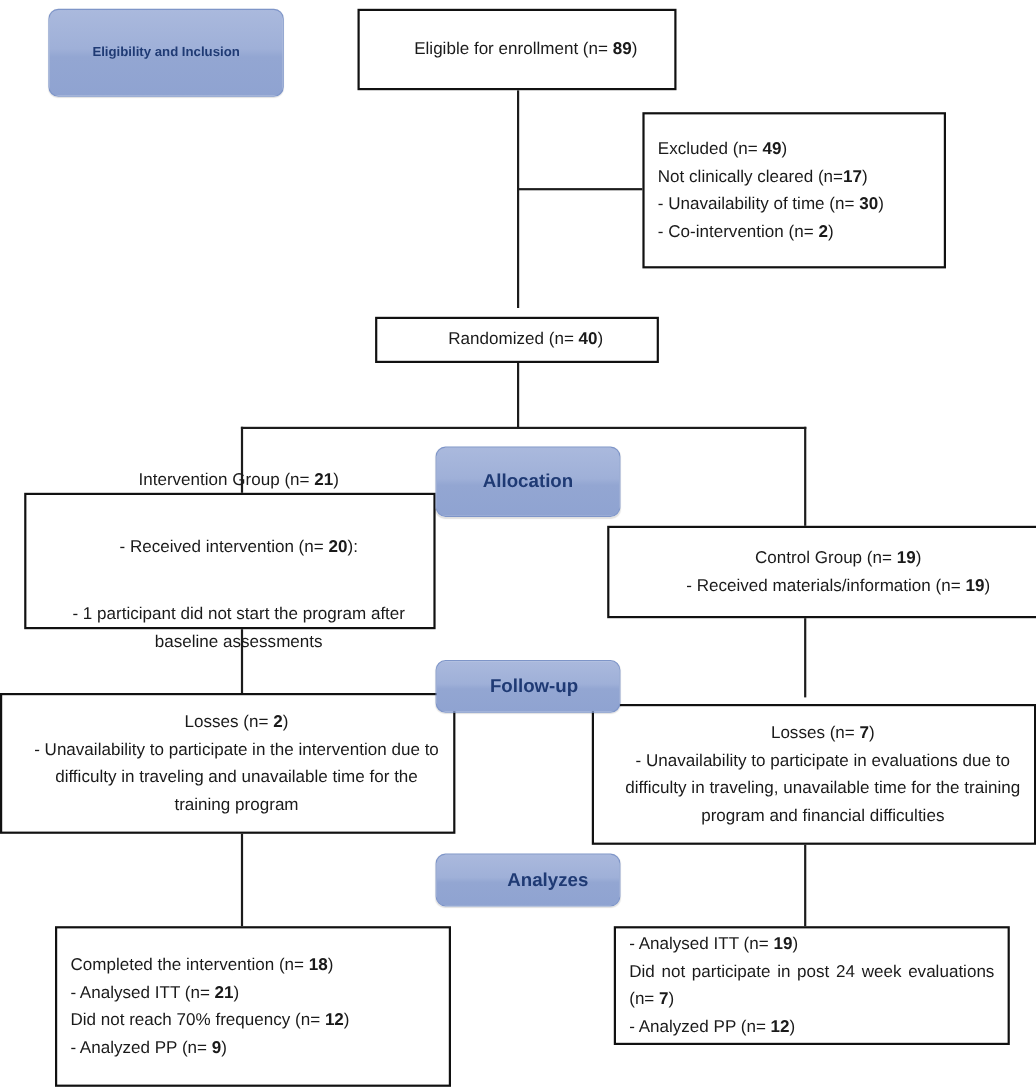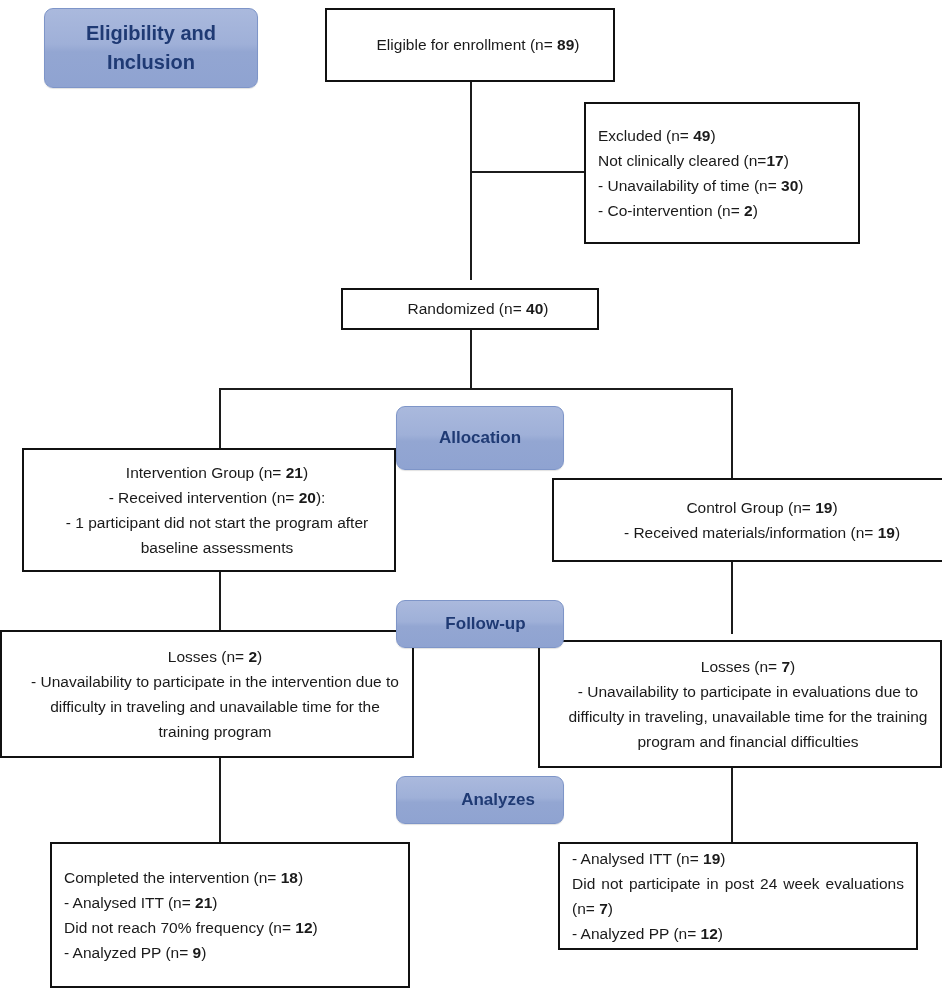--- a/index.html
+++ b/index.html
@@ -54,21 +54,21 @@
     font-weight: bold;
     font-size: 17px;
     display: flex;
     align-items: center;
     justify-content: center;
     text-align: center;
     line-height: 1.45;
     z-index: 5;
     box-shadow: 0 1px 1px rgba(0,0,0,0.12);
   }
-  .stage.two-line { font-size: 20px; text-align: center; }
+  .stage.two-line { font-size: 12px; text-align: center; }
 </style>
 </head>
 <body>
 
 <div id="canvas">
 
   <div class="line vline" style="left:470px; top:82px; height:198px;"></div>
 
   <div class="line hline" style="left:470px; top:171px; width:116px;"></div>
 
@@ -104,21 +104,21 @@
     <span class="ln">Excluded (n= <b>49</b>)</span>
     <span class="ln">Not clinically cleared (n=<b>17</b>)</span>
     <span class="ln">- Unavailability of time (n= <b>30</b>)</span>
     <span class="ln">- Co-intervention (n= <b>2</b>)</span>
   </div>
 
   <div class="box center" style="left:341px; top:288px; width:258px; height:42px;">
     <span class="ln">Randomized (n= <b>40</b>)</span>
   </div>
 
-  <div class="box center" style="left:22px; top:448px; width:374px; height:124px;">
+  <div class="box center" style="left:22px; top:448px; width:374px; height:124px;gap:36px;">
     <span class="ln">Intervention Group (n= <b>21</b>)</span>
     <span class="ln">- Received intervention (n= <b>20</b>):</span>
     <span class="ln">- 1 participant did not start the program after baseline assessments</span>
   </div>
 
   <div class="box center" style="left:552px; top:478px; width:404px; height:84px;">
     <span class="ln">Control Group (n= <b>19</b>)</span>
     <span class="ln">- Received materials/information (n= <b>19</b>)</span>
   </div>
 

